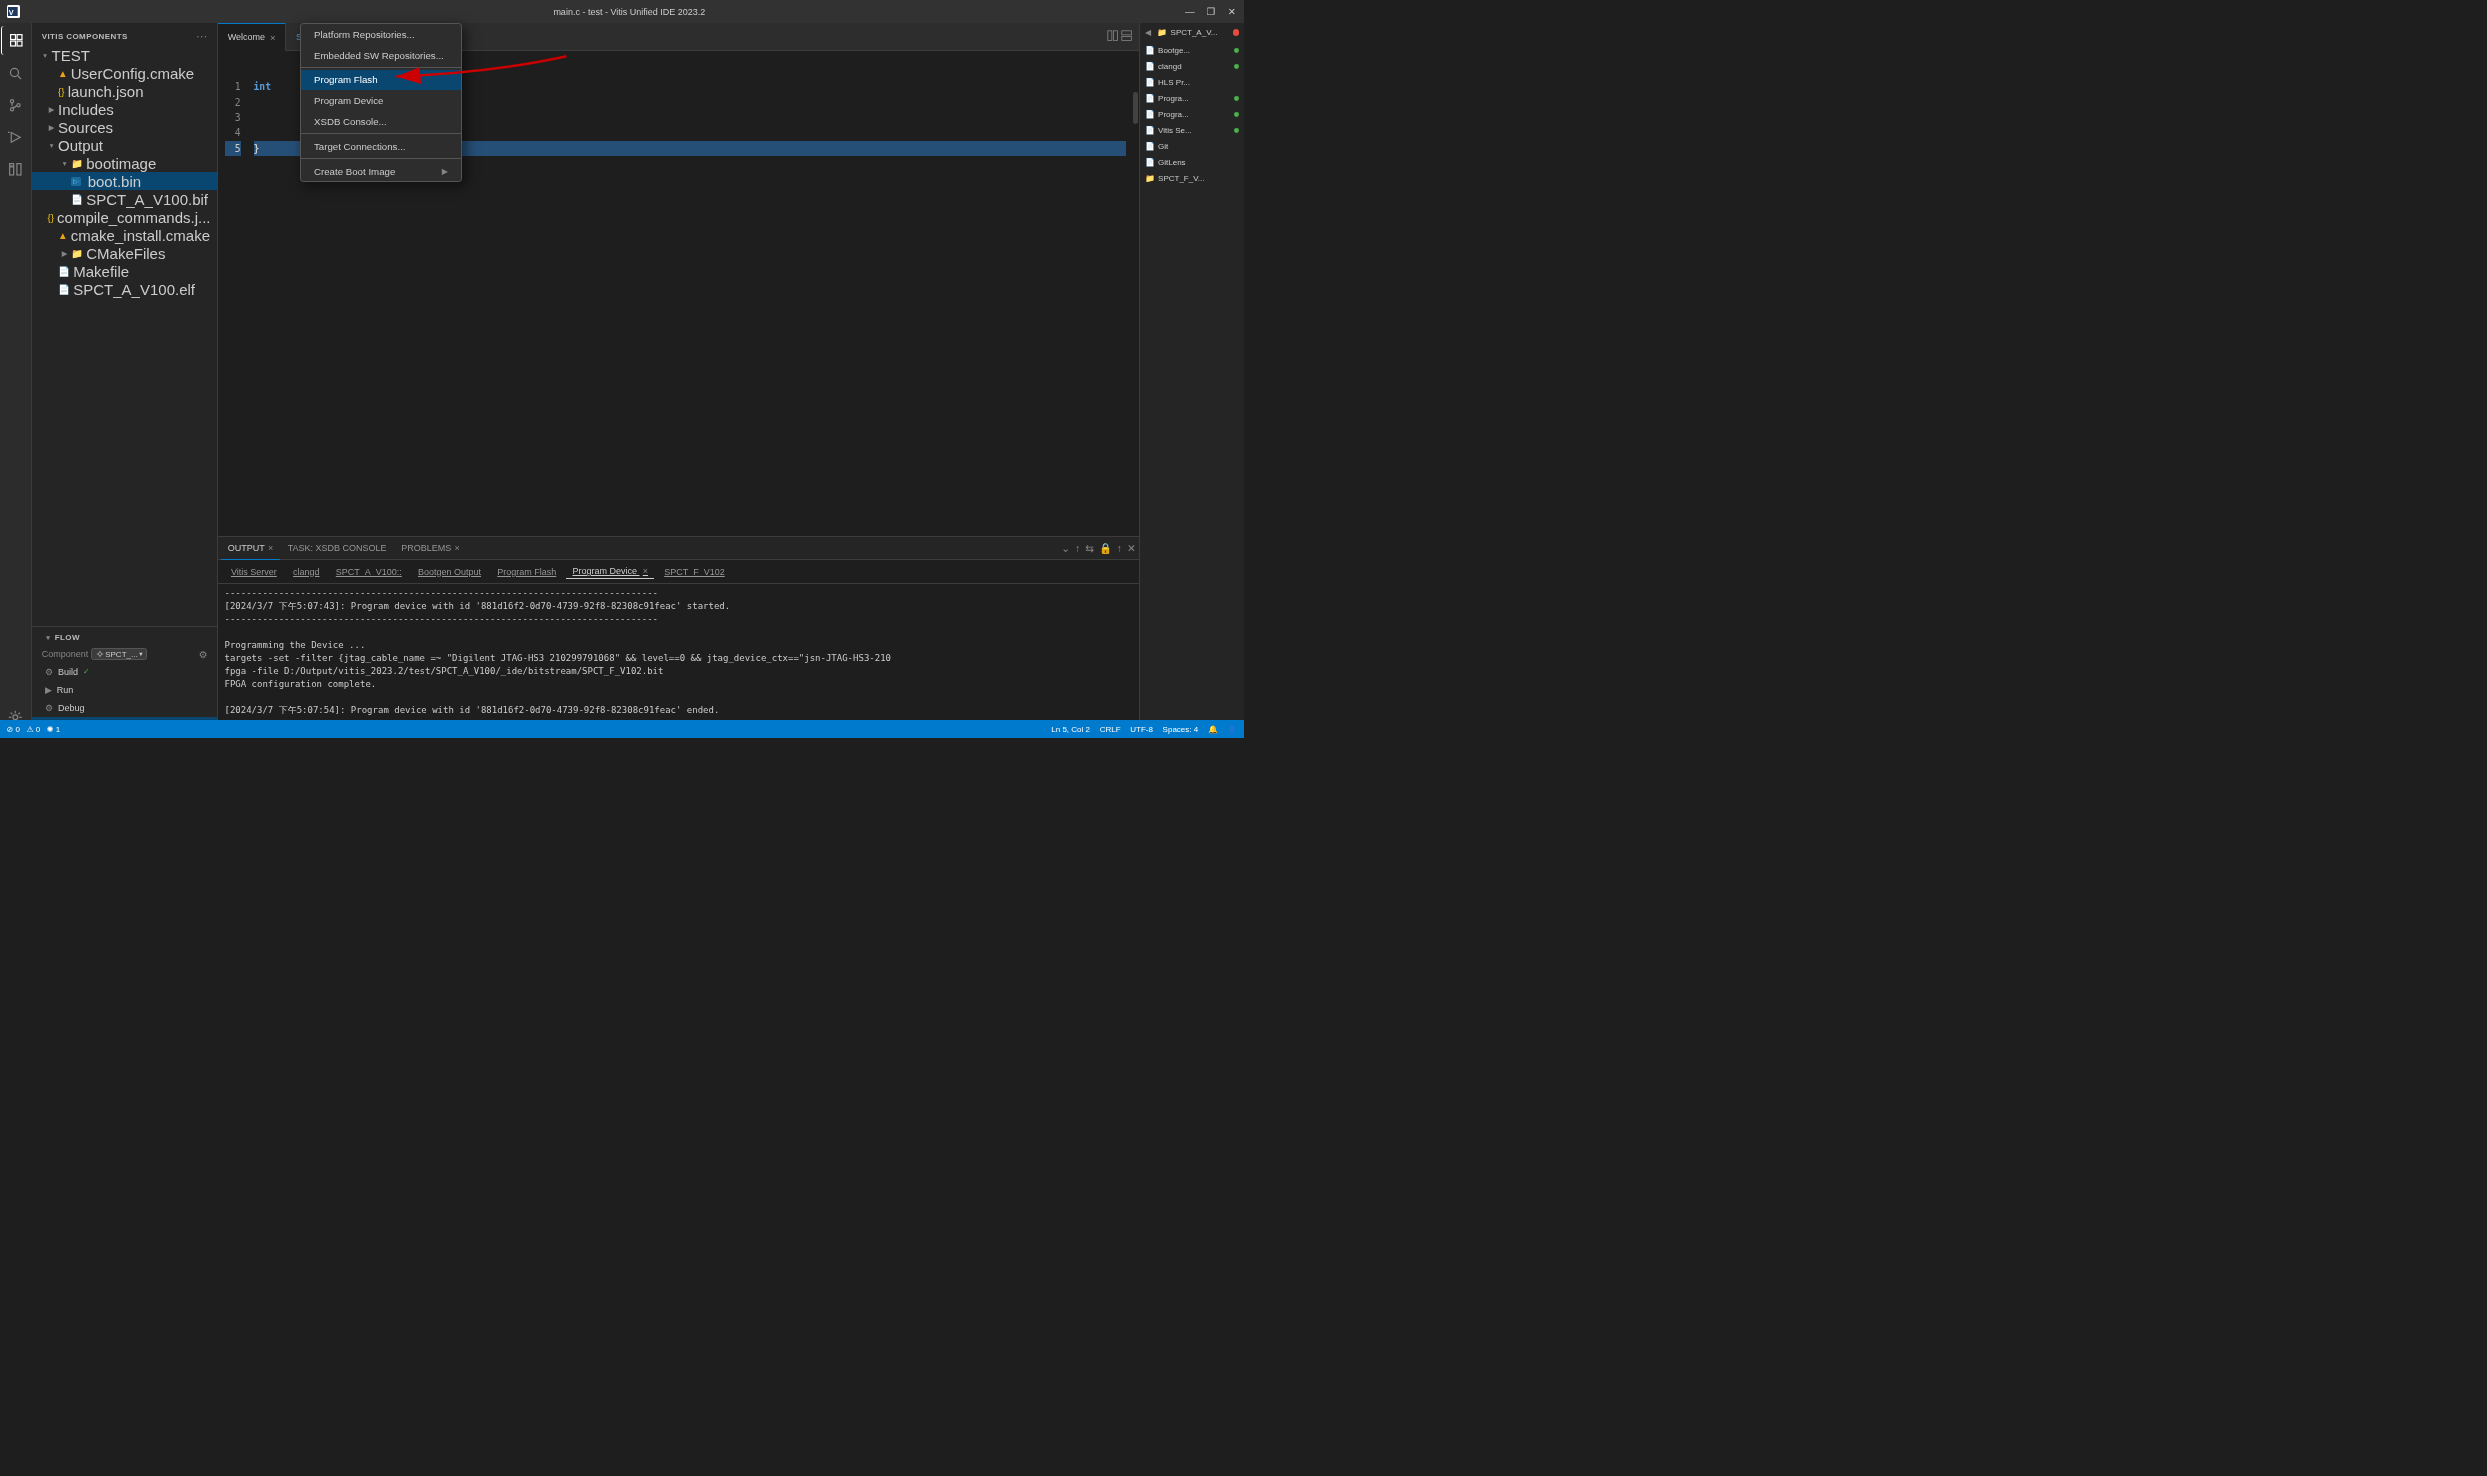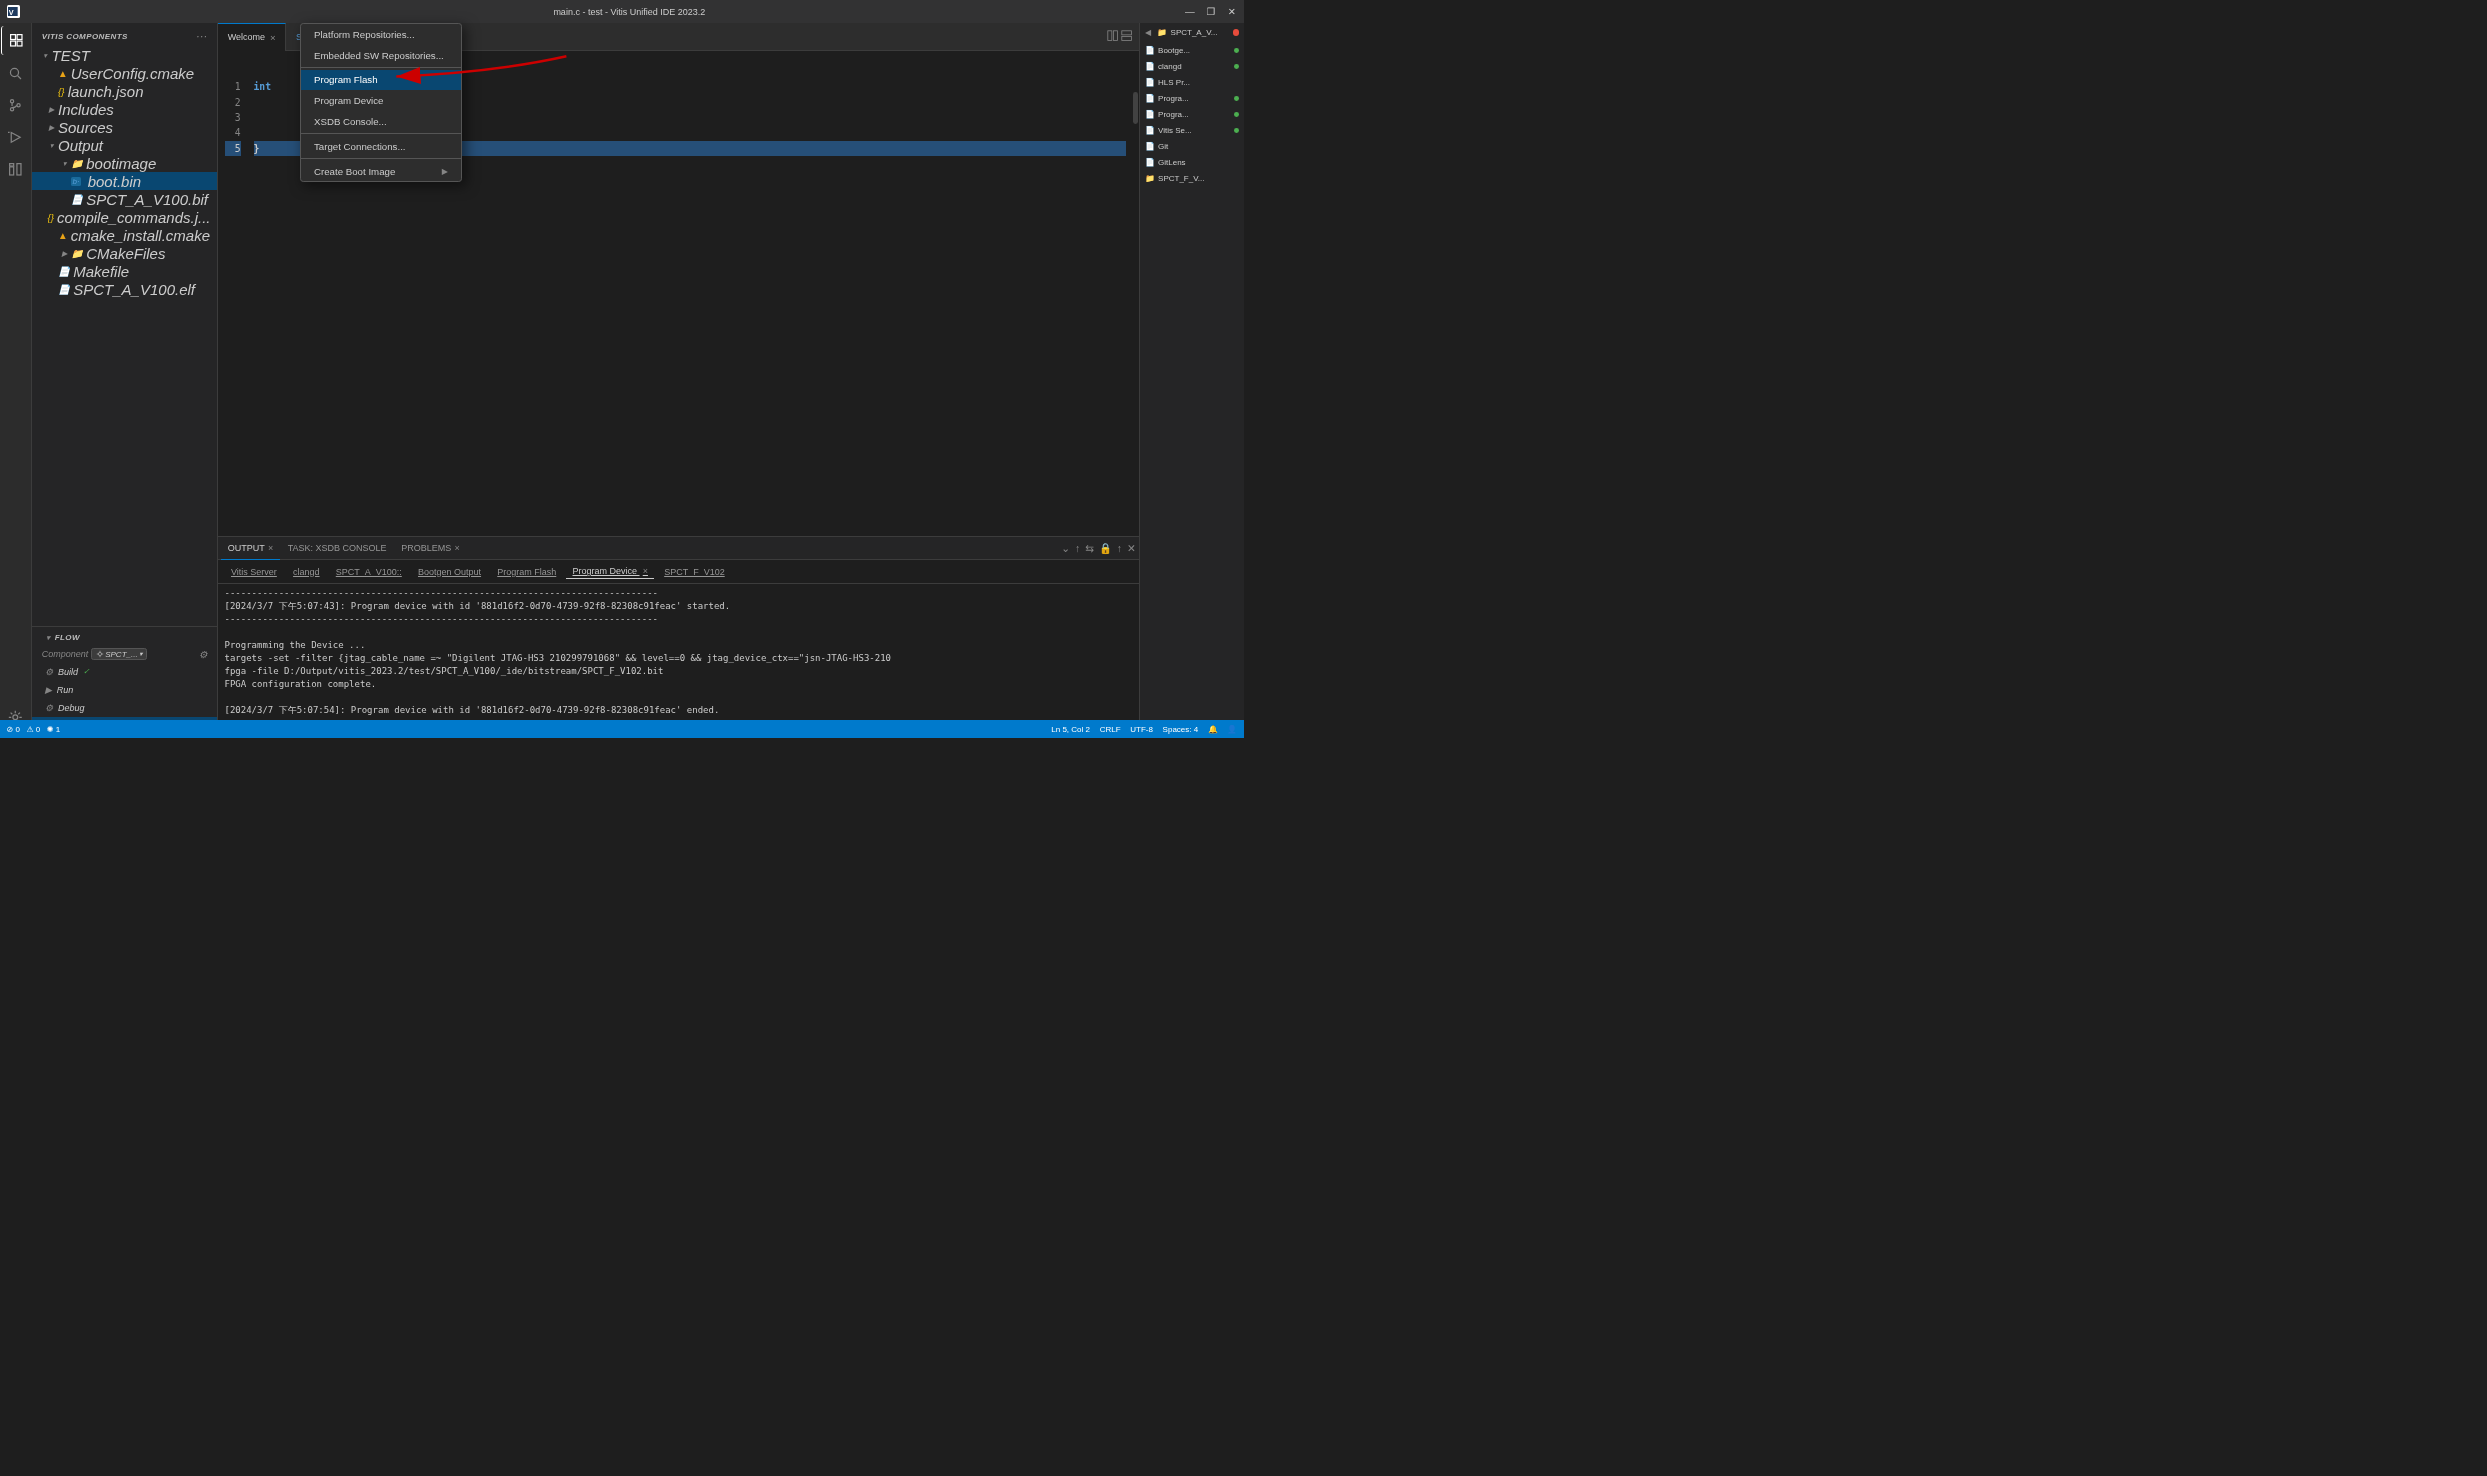--- a/index.html
+++ b/index.html
@@ -95,21 +95,20 @@
     }
 
     
     #sidebar {
       width: 186px;
       background: #252526;
       display: flex;
       flex-direction: column;
       border-right: 0.8px solid #3c3c3c;
       overflow: hidden;
-      font-style: italic;
     }
     #sidebar-header {
       padding: 6.5px 9.7px 3.2px;
       display: flex;
       align-items: center;
       justify-content: space-between;
       height: 23px;
     }
     #sidebar-title {
       font-size: 8px;

